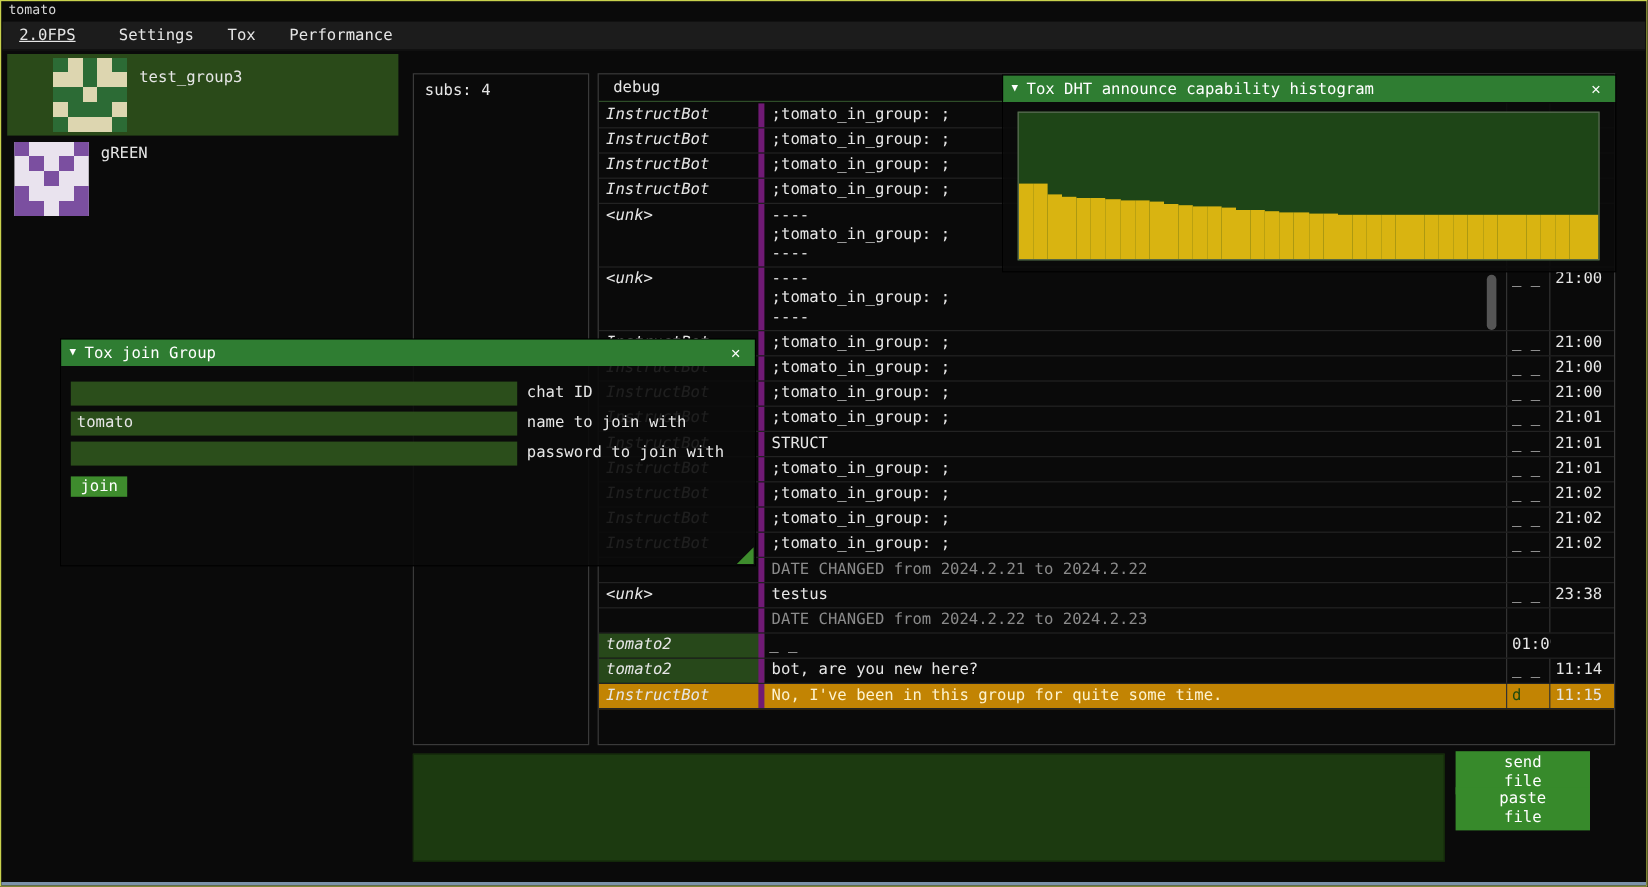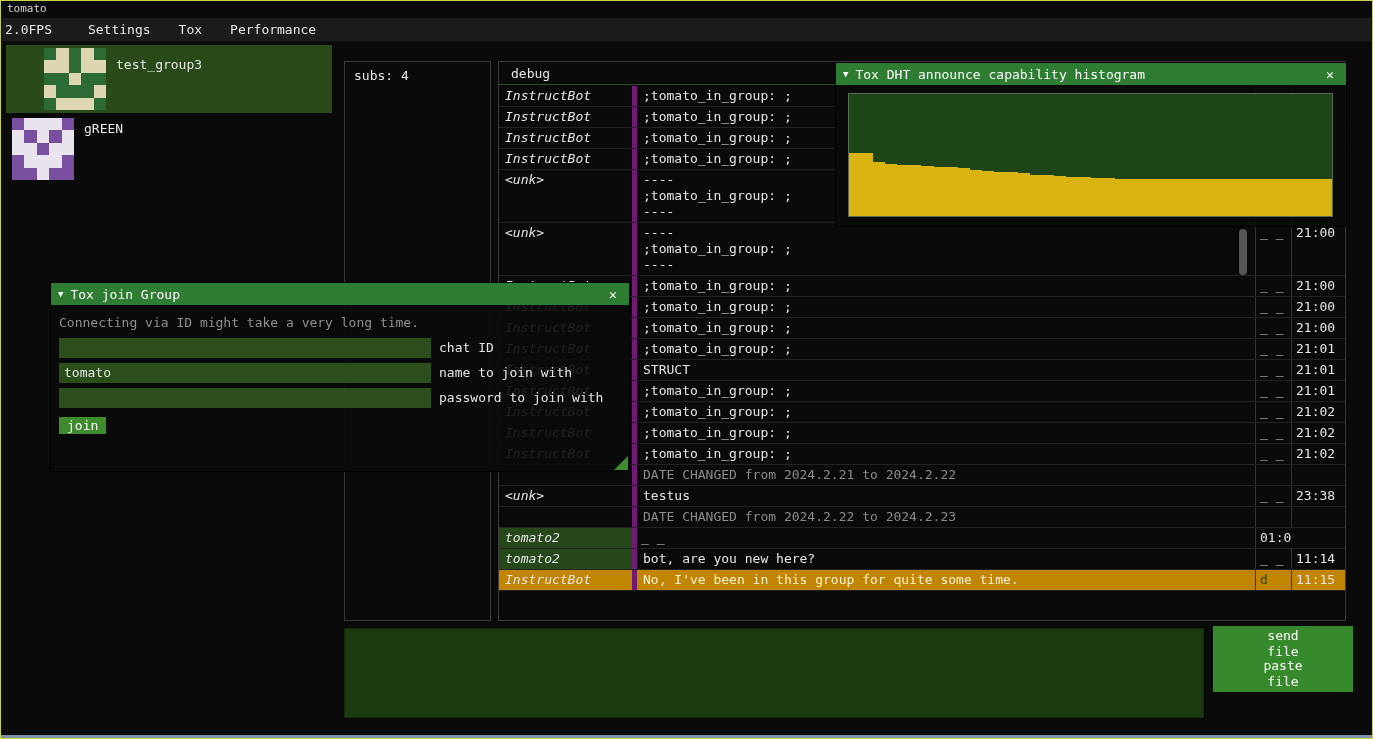--- a/index.html
+++ b/index.html
@@ -8,21 +8,21 @@
     position:relative; width:1373px; height:739px;
     background:#0a0a0a; border:1px solid #c9d24d;
     font-family:"DejaVu Sans Mono", monospace;
     color:#e6e6e6; font-size:13px; overflow:hidden;
   }
   .win-title { position:absolute; left:6px; top:1px; font-size:11px; color:#d5d5d5; }
   .menubar {
     position:absolute; left:1px; top:17px; right:1px; height:24px;
     background:#1c1c1c; display:flex; align-items:center; border-bottom:1px solid #101010;
   }
-  .fps { margin-left:3px; margin-right:22px; }
+  .fps { margin-left:14px; margin-right:22px;text-decoration:underline; }
   .menu-item { padding:0 14px; cursor:default; }
 
   
   .group-row { position:absolute; left:5px; width:326px; height:68px; display:flex; }
   .group-row.selected { background:#2a4a19; }
   .g-avatar { width:62px; height:62px; margin:3px 0 0 6px; }
   .group-name { margin-left:10px; margin-top:12px; }
 
   
   .members {
@@ -52,21 +52,21 @@
   .crow.hl .c-flags { color:#1f4a0e; }
   .scrollthumb { position:absolute; left:1238px; top:228px; width:8px; height:46px;
                  background:#555; border-radius:4px; z-index:5; }
 
   
   .composer {
     position:absolute; left:343px; top:627px; width:860px; height:90px;
     background:#1c3a10; border:1px solid #142a0b; cursor:text;
   }
   .filebtn {
-    position:absolute; left:1212px; width:140px; height:36px; background:#378a2b;
+    position:absolute; left:1212px; width:112px; height:36px; background:#378a2b;
     color:#fff; display:flex; flex-direction:column; align-items:center; justify-content:center;
     line-height:16px; cursor:pointer;
   }
   .filebtn.send { top:625px; } .filebtn.paste { top:655px; }
 
   
   .fwin { position:absolute; z-index:20; box-shadow:0 0 0 1px #000; }
   .tbar { height:22px; background:#2f7d32; display:flex; align-items:center; padding:0 7px; color:#fff; }
   .tbar .arrow { font-size:9px; margin-right:7px; cursor:pointer; }
   .tbar .ttl { flex:1; white-space:pre; }
@@ -347,21 +347,20 @@
     </div>
   </div>
 
   <div class="fwin join-win">
     <div class="tbar">
       <span class="arrow">▼</span>
       <span class="ttl">Tox join Group</span>
       <span class="x">✕</span>
     </div>
     <div class="fbody join-body">
-      <div class="info-line">Connecting via ID might take a very long time.</div>
       <div class="inrow">
         <div class="ginput"></div>
         <div class="inlabel">chat ID</div>
       </div>
       <div class="inrow">
         <div class="ginput">tomato</div>
         <div class="inlabel">name to join with</div>
       </div>
       <div class="inrow">
         <div class="ginput"></div>

